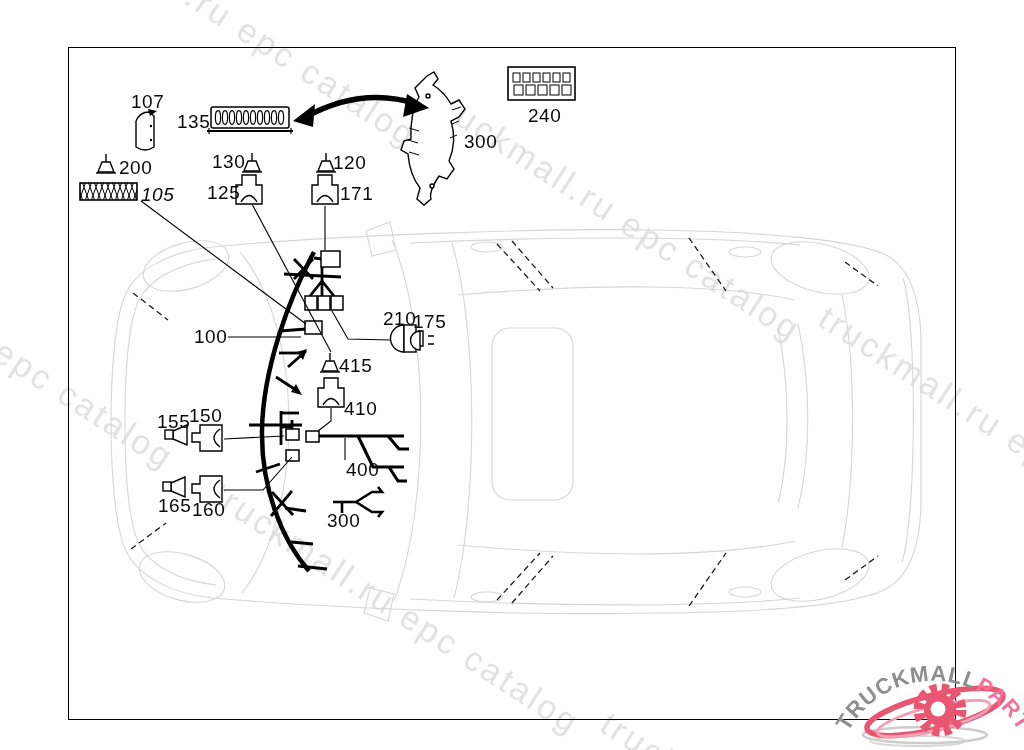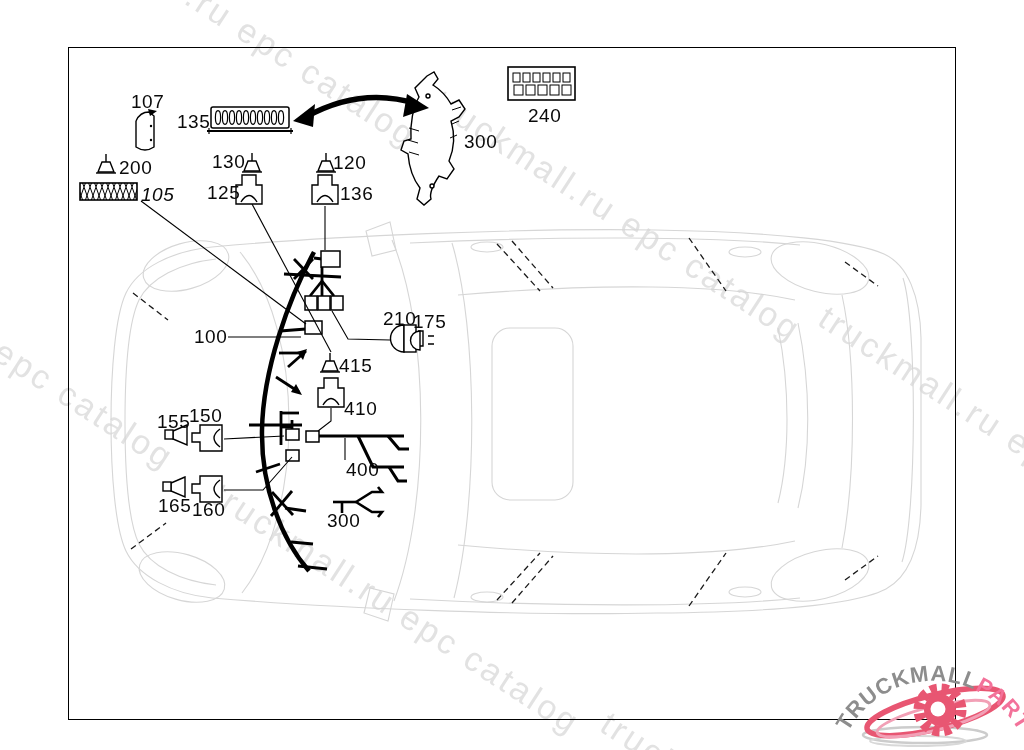--- a/index.html
+++ b/index.html
@@ -281,21 +281,21 @@
     </g>
   </svg>
 
   <div class="plabel" style="left:131px;top:92px;">107</div>
   <div class="plabel" style="left:177px;top:112px;">135</div>
   <div class="plabel" style="left:119px;top:158px;">200</div>
   <div class="plabel" style="left:141px;top:185px;font-style:italic;">105</div>
   <div class="plabel" style="left:212px;top:152px;">130</div>
   <div class="plabel" style="left:207px;top:183px;">125</div>
   <div class="plabel" style="left:333px;top:153px;">120</div>
-  <div class="plabel" style="left:340px;top:184px;">136</div>
+  <div class="plabel" style="left:340px;top:184px;">171</div>
   <div class="plabel" style="left:528px;top:106px;">240</div>
   <div class="plabel" style="left:464px;top:132px;">300</div>
   <div class="plabel" style="left:194px;top:327px;">100</div>
   <div class="plabel" style="left:383px;top:309px;">210</div>
   <div class="plabel" style="left:413px;top:312px;">175</div>
   <div class="plabel" style="left:339px;top:356px;">415</div>
   <div class="plabel" style="left:344px;top:399px;">410</div>
   <div class="plabel" style="left:157px;top:412px;">155</div>
   <div class="plabel" style="left:189px;top:406px;">150</div>
   <div class="plabel" style="left:346px;top:460px;">400</div>

